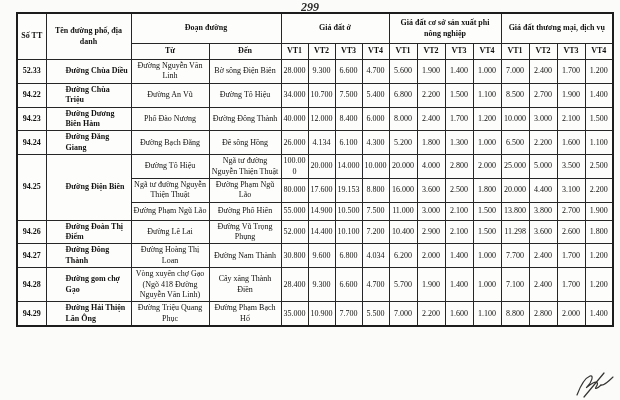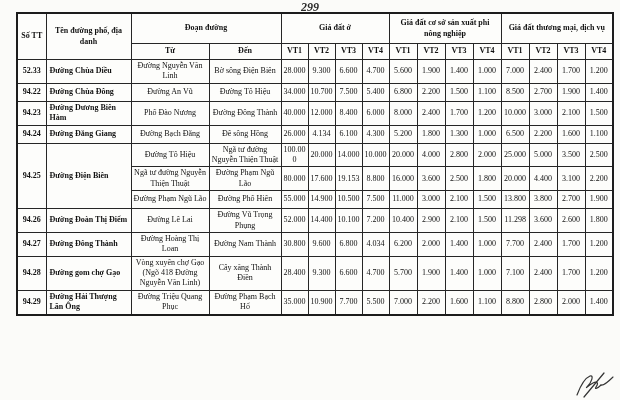--- a/index.html
+++ b/index.html
@@ -34,21 +34,21 @@
     vertical-align:middle;
     color:#111;
     overflow:hidden;
     word-wrap:break-word;
   }
   thead th{font-weight:bold;}
   thead tr.main-header th{height:27px;}
   thead tr.sub-header th{height:13px;}
   tbody td{height:15px;}
   td.stt{font-weight:bold;}
-  td.name{font-weight:bold;text-align:left;padding-left:3px;}
+  td.name{font-weight:bold;text-align:left;padding-left:19px;}
   svg.signature{
     position:absolute;
     right:2px;bottom:1px;
     width:48px;height:27px;
   }
 </style>
 </head>
 <body>
 
 <div class="page-number">299</div>
@@ -112,21 +112,21 @@
         <td>1.900</td>
         <td>1.400</td>
         <td>1.000</td>
         <td>7.000</td>
         <td>2.400</td>
         <td>1.700</td>
         <td>1.200</td>
       </tr>
       <tr>
         <td class="stt" rowspan="1">94.22</td>
-        <td class="name" rowspan="1">Đường Chùa Đông</td>
+        <td class="name" rowspan="1">Đường Chùa Triệu</td>
         <td>Đường An Vũ</td>
         <td>Đường Tô Hiệu</td>
         <td>34.000</td>
         <td>10.700</td>
         <td>7.500</td>
         <td>5.400</td>
         <td>6.800</td>
         <td>2.200</td>
         <td>1.500</td>
         <td>1.100</td>
@@ -270,21 +270,21 @@
         <td>1.900</td>
         <td>1.400</td>
         <td>1.000</td>
         <td>7.100</td>
         <td>2.400</td>
         <td>1.700</td>
         <td>1.200</td>
       </tr>
       <tr>
         <td class="stt" rowspan="1">94.29</td>
-        <td class="name" rowspan="1">Đường Hải Thượng Lãn Ông</td>
+        <td class="name" rowspan="1">Đường Hải Thiện Lãn Ông</td>
         <td>Đường Triệu Quang Phục</td>
         <td>Đường Phạm Bạch Hổ</td>
         <td>35.000</td>
         <td>10.900</td>
         <td>7.700</td>
         <td>5.500</td>
         <td>7.000</td>
         <td>2.200</td>
         <td>1.600</td>
         <td>1.100</td>

